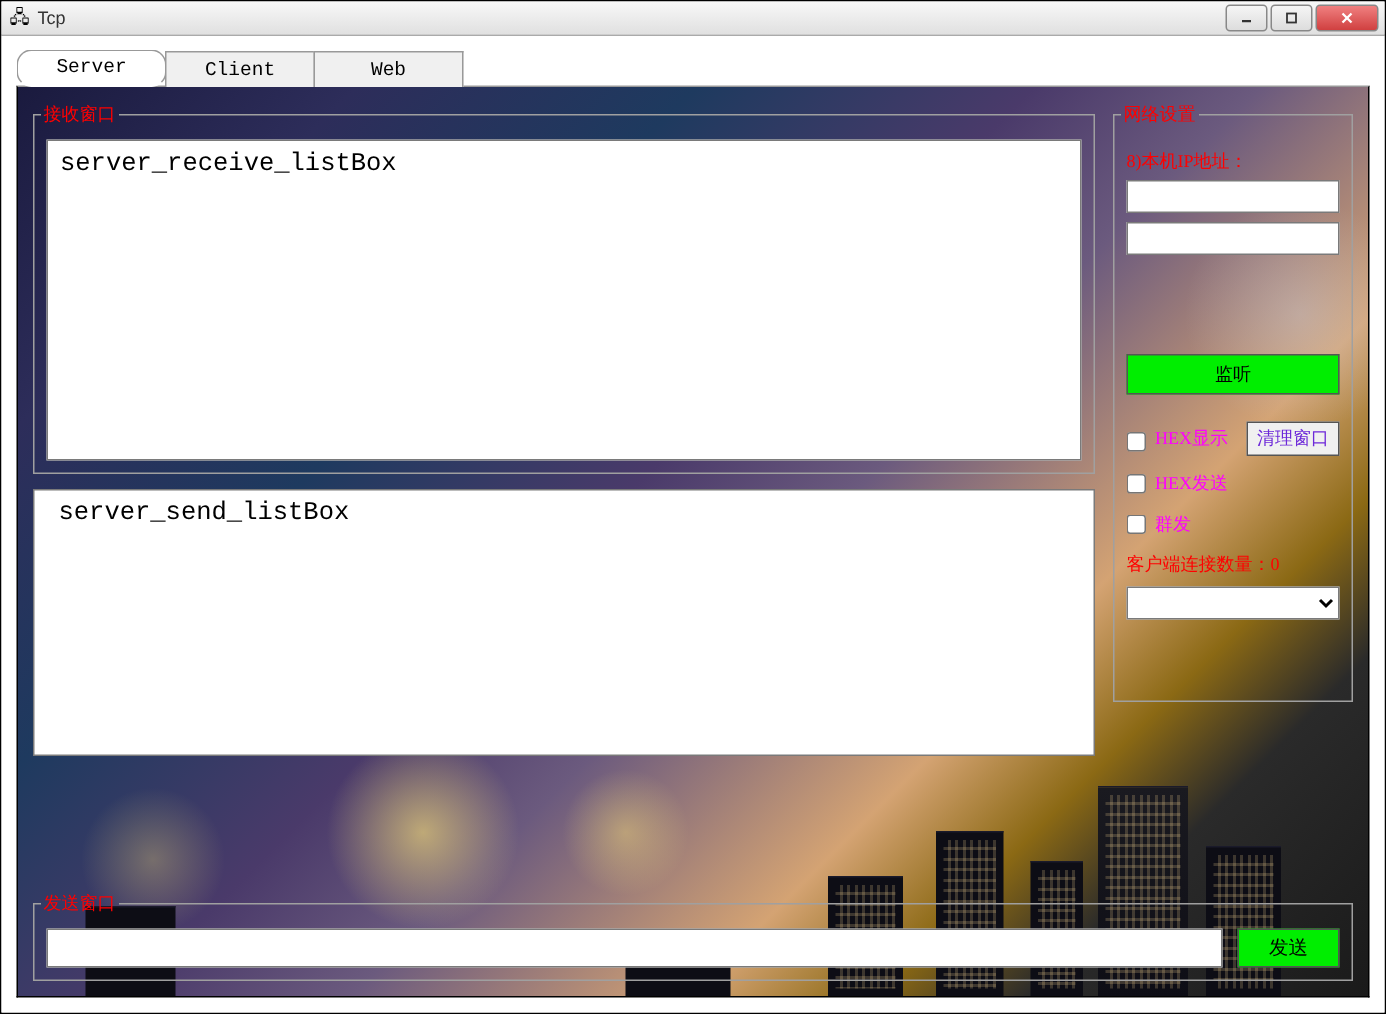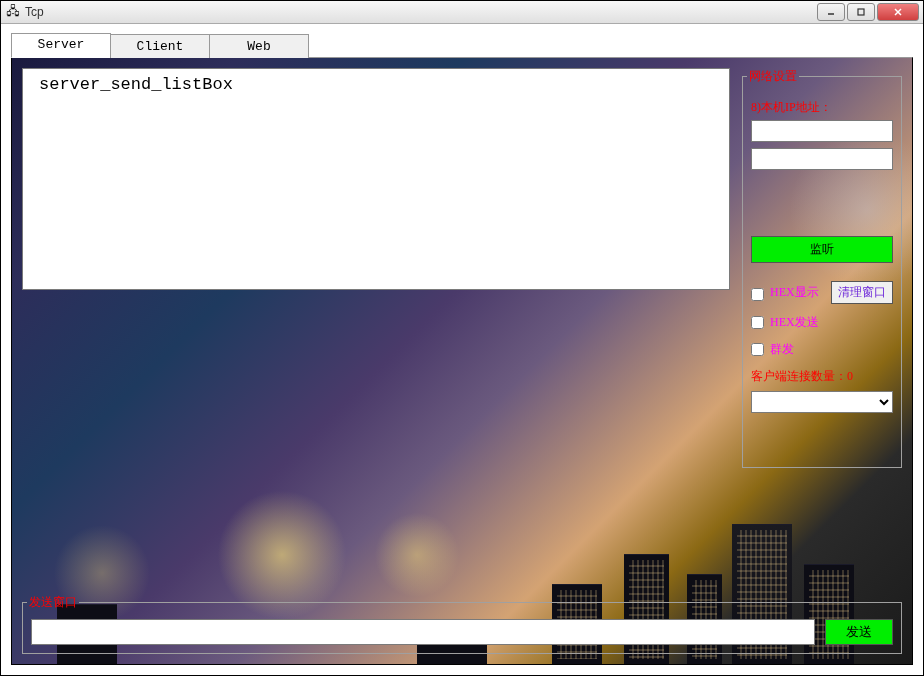--- a/index.html
+++ b/index.html
@@ -84,20 +84,21 @@
       text-align: center;
       cursor: pointer;
       margin-right: -1px;
     }
     .tab.active {
       background: #fff;
       border-bottom: 1px solid #fff;
       padding-top: 3px;
       padding-bottom: 0;
       margin-top: -1px;
+      border-radius: 10px;
     }
     .tab-content {
       border: 1px solid #000;
       border-top: 1px solid #999;
       height: 608px;
       margin-top: -1px;
       padding: 10px;
       background: linear-gradient(135deg, 
         #1a1a3e 0%, #2d2d5a 15%, #1e3a5f 30%, 
         #4a3a6a 45%, #6b5a7e 55%, #d4a373 70%, 
@@ -179,21 +180,21 @@
       background: #fff;
       border: 1px solid #7a7a7a;
       padding: 6px 8px;
       font-family: "Courier New", monospace;
       font-size: 17px;
       color: #000;
       overflow: auto;
     }
     .receive-fieldset { flex: 0 0 248px; display: flex; flex-direction: column; }
     .receive-fieldset .listbox { height: 222px; flex: 1; }
-    .send-list-box { height: 222px; padding-left: 16px; }
+    .send-list-box { height: 178px; padding-left: 16px; }
     .network-fieldset {
       height: 400px;
     }
     .net-label {
       color: #ff0000;
       font-size: 12px;
       margin-top: 6px;
       margin-bottom: 4px;
       display: block;
     }
@@ -350,20 +351,24 @@
           </div>
         <div class="building b5">
             <div class="windows-grid"></div>
           </div>
         <div class="building b6"></div>
         <div class="building b7"></div>
       </div>
 
       <div class="top-row">
         <div class="left-col">
+          <fieldset class="receive-fieldset">
+            <legend>接收窗口</legend>
+            <div class="listbox">server_receive_listBox</div>
+          </fieldset>
           <div class="listbox send-list-box">server_send_listBox</div>
         </div>
 
         <div class="right-col">
           <fieldset class="network-fieldset">
             <legend>网络设置</legend>
 
             <span class="net-label">8)本机IP地址：</span>
             <input class="net-input" type="text" value="" style="">
 

